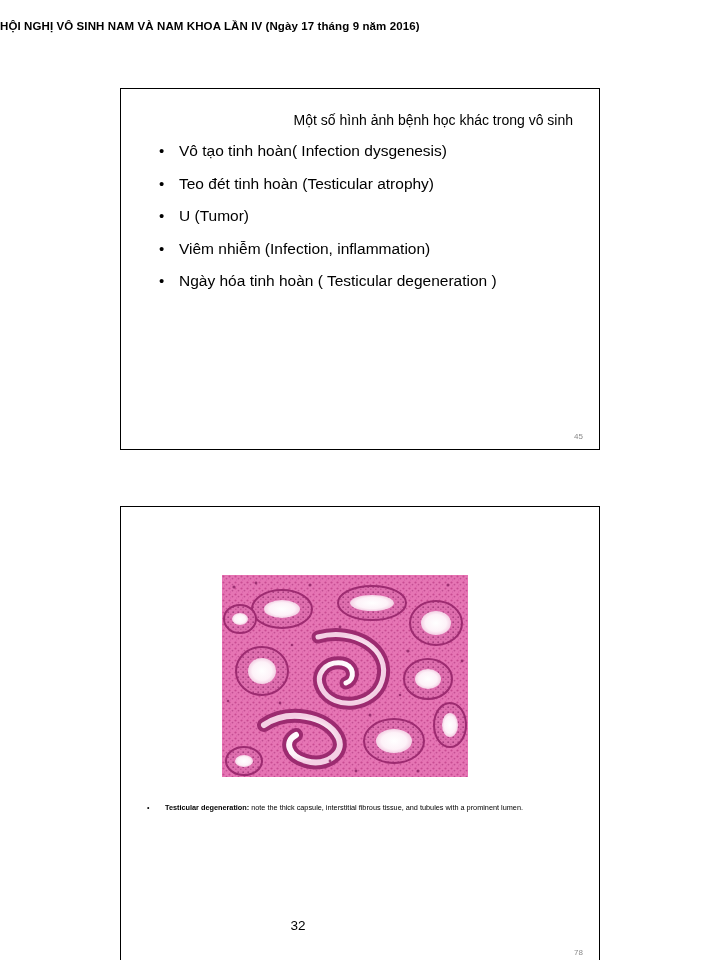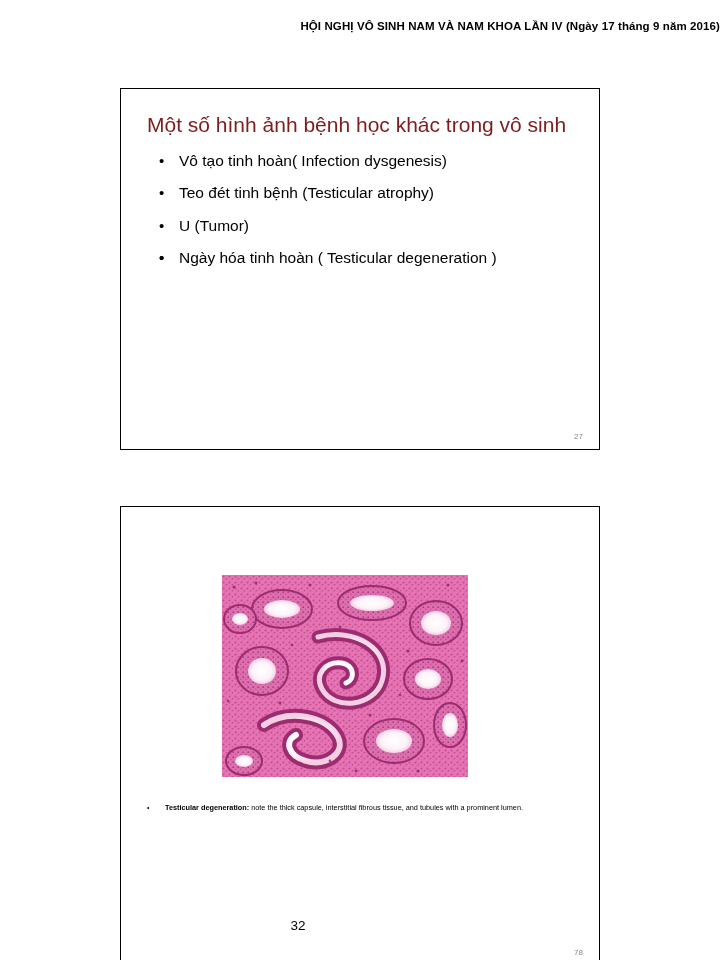--- a/index.html
+++ b/index.html
@@ -22,21 +22,21 @@
     height: 960px;
     box-sizing: border-box;
   }
 
   
   .doc-header {
     position: absolute;
     top: 20px;
     left: 0;
     width: 720px;
-    text-align: right;
+    text-align: left;
     font-size: 11.5px;
     font-weight: bold;
     letter-spacing: 0.1px;
     color: #000;
     white-space: nowrap;
   }
 
   
   .slide {
     position: absolute;
@@ -50,25 +50,25 @@
     top: 88px;
     height: 362px;
   }
   .slide-2 {
     top: 506px;
     height: 460px;
   }
 
   .slide-title {
     margin: 22px 26px 0 26px;
-    text-align: left;
-    font-size: 21px;
+    text-align: right;
+    font-size: 14px;
     line-height: 1.32;
     font-weight: normal;
-    color: #7f1d1d;
+    color: #000000;
   }
 
   .bullets {
     list-style: none;
     margin: 14px 0 0 0;
     padding: 0 20px 0 36px;
   }
   .bullets li {
     position: relative;
     font-size: 15.5px;
@@ -149,36 +149,37 @@
 
     <div class="slide-title">Một số hình ảnh bệnh học khác trong vô sinh</div>
 
     <ul class="bullets">
       <li>
         <span class="bullet-dot">•</span>
         <span>Vô tạo tinh hoàn( Infection dysgenesis)</span>
       </li>
       <li>
         <span class="bullet-dot">•</span>
-        <span>Teo đét tinh bệnh (Testicular atrophy)</span>
+        <span>Teo đét tinh hoàn (Testicular atrophy)</span>
       </li>
       <li>
         <span class="bullet-dot">•</span>
         <span>U (Tumor)</span>
       </li>
       <li>
         <span class="bullet-dot">•</span>
+        <span>Viêm nhiễm (Infection, inflammation)</span>
       </li>
       <li>
         <span class="bullet-dot">•</span>
         <span>Ngày hóa tinh hoàn ( Testicular degeneration )</span>
       </li>
     </ul>
 
-    <div class="slide-number">27</div>
+    <div class="slide-number">45</div>
   </div>
 
   <div class="slide slide-2">
 
     <div class="histo-wrap">
       <svg class="histo" viewBox="0 0 246 202" preserveAspectRatio="none">
         <defs>
           <radialGradient id="lum" cx="50%" cy="50%" r="50%">
             <stop offset="0%" stop-color="#ffffff"></stop>
             <stop offset="70%" stop-color="#fdf2f8"></stop>

